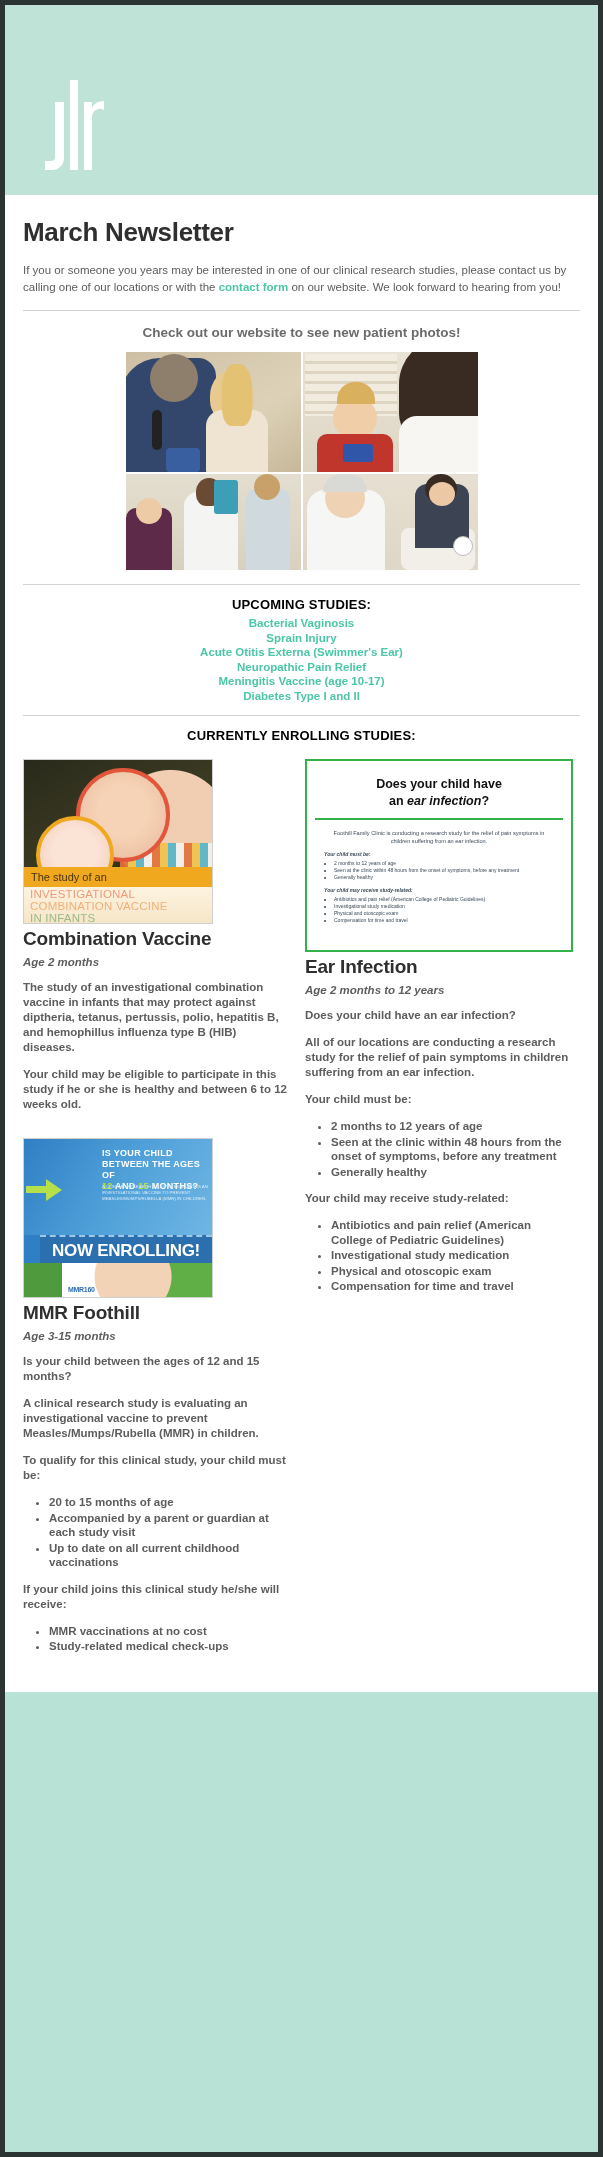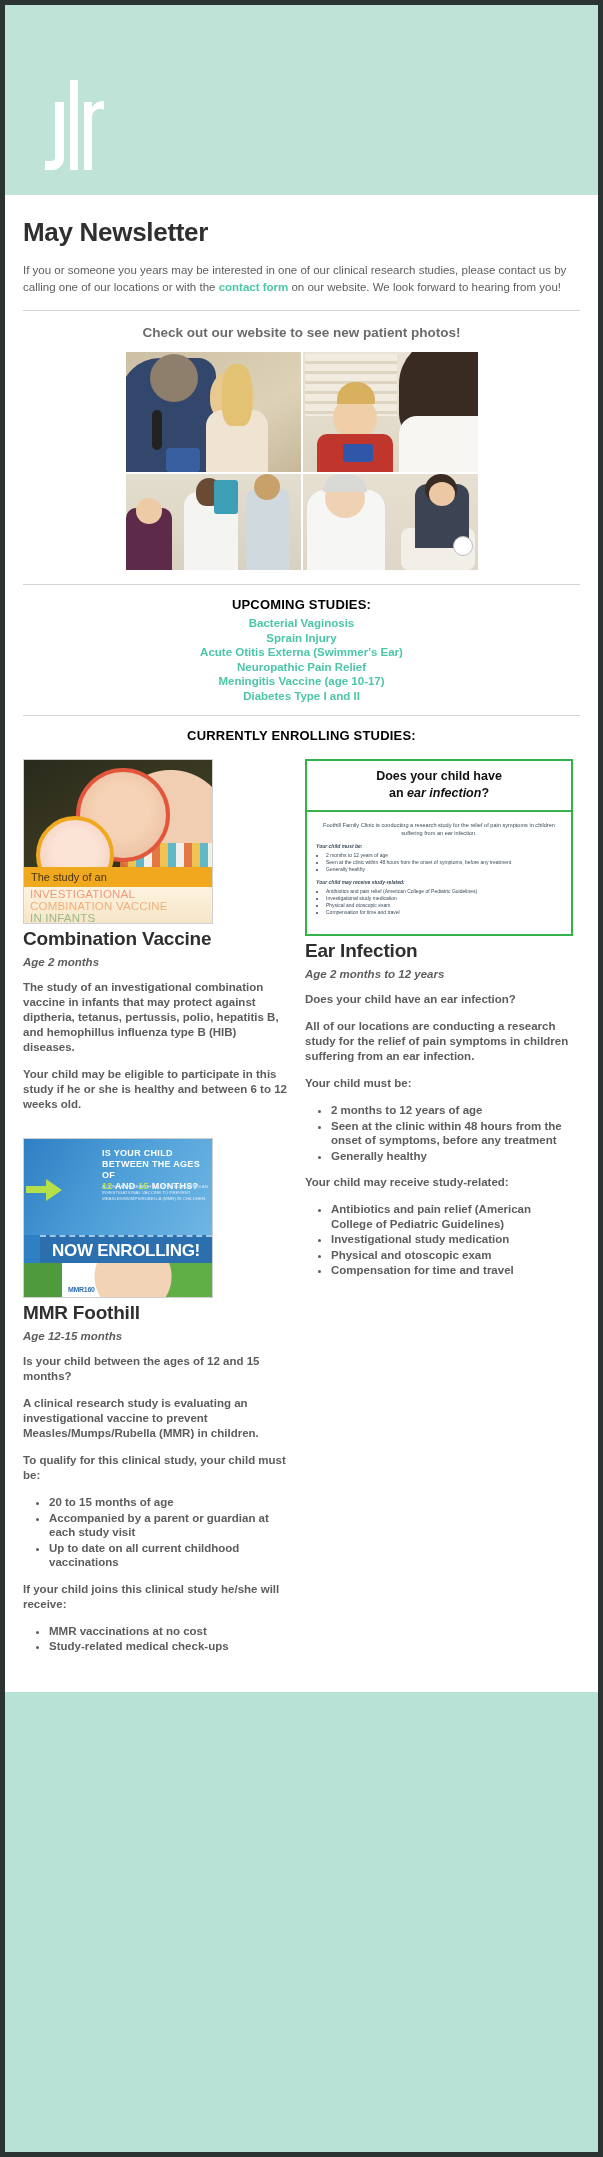--- a/index.html
+++ b/index.html
@@ -200,21 +200,21 @@
   }
   .ft1{color:#f09a7a;padding-top:1px;}
   .ft2{color:#f0b07a;}
   .ft3{color:#9cb98a;}
   
   .ad-ear{
     width:268px;
     border:2px solid #33b14b;
     box-sizing:border-box;
     background:#fff;
-    padding:0;
+    padding:8px;
   }
   .ear-q{
     border-bottom:2px solid #33b14b;
     text-align:center;
     padding:7px 6px 8px 6px;
     font-size:12.5px;
     font-weight:bold;
     color:#111;
     line-height:17px;
   }
@@ -298,21 +298,21 @@
 
         <rect x="37" y="8" width="8" height="90" fill="#ffffff"></rect>
 
         <path d="M51 30 h8 v6 a12 12 0 0 1 12 -7 v9 a8 8 0 0 0 -12 7 v53 h-8 z" fill="#ffffff"></path>
       </svg>
     </div>
   </div>
 
   <div class="sheet">
 
-    <h1 class="title">May Newsletter</h1>
+    <h1 class="title">March Newsletter</h1>
 
     <p class="intro"><span>If you or someone you years may be interested in one of our clinical research studies, please contact us by calling one of our locations or with the </span><a href="#">contact form</a><span> on our website. We look forward to hearing from you!</span></p>
 
     <hr class="rule">
 
     <div class="band-title">Check out our website to see new patient photos!</div>
 
     <div class="collage">
       <div class="photo" style="background:linear-gradient(150deg,#cdbfa4 0%,#ddd2b8 60%,#c7b89a 100%);">
         <span style="left:-6px;top:6px;width:96px;height:118px;background:#33466b;border-radius:40px 18px 10px 6px;"></span>
@@ -401,21 +401,21 @@
               <div><b>12</b><span> AND </span><b>15</b><span> MONTHS?</span></div>
             </div>
             <div class="mmr-sub">A CLINICAL RESEARCH STUDY IS EVALUATING AN INVESTIGATIONAL VACCINE TO PREVENT MEASLES/MUMPS/RUBELLA (MMR) IN CHILDREN.</div>
           </div>
           <div class="mmr-enroll">NOW ENROLLING!</div>
           <div class="mmr-photo"></div>
           <div class="mmr-logo">MMR160</div>
         </div>
 
         <h2 class="study-h">MMR Foothill</h2>
-        <div class="study-age">Age 12-15 months</div>
+        <div class="study-age">Age 3-15 months</div>
         <p class="study-p">Is your child between the ages of 12 and 15 months?</p>
         <p class="study-p">A clinical research study is evaluating an investigational vaccine to prevent Measles/Mumps/Rubella (MMR) in children.</p>
         <p class="study-p">To qualify for this clinical study, your child must be:</p>
         <ul class="study-ul">
           <li>20 to 15 months of age</li>
           <li>Accompanied by a parent or guardian at each study visit</li>
           <li>Up to date on all current childhood vaccinations</li>
         </ul>
         <p class="study-p">If your child joins this clinical study he/she will receive:</p>
         <ul class="study-ul">

